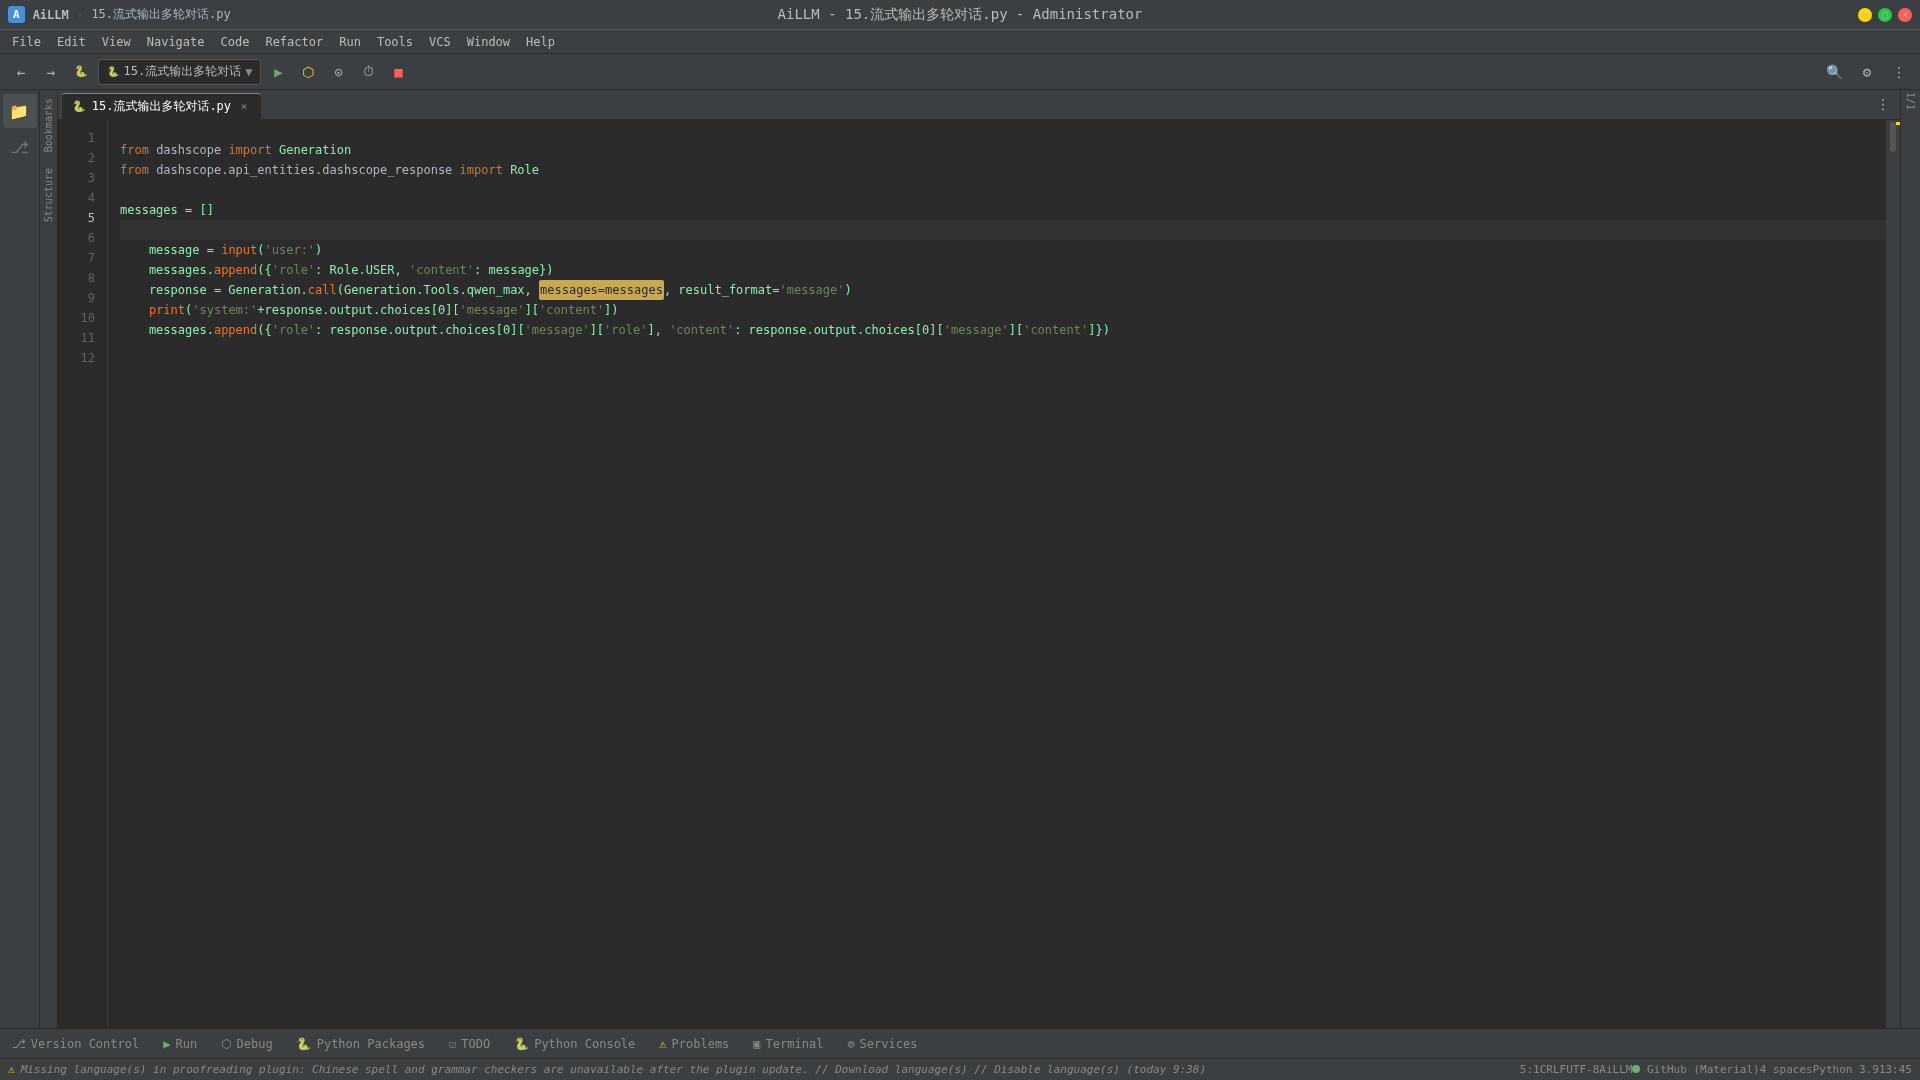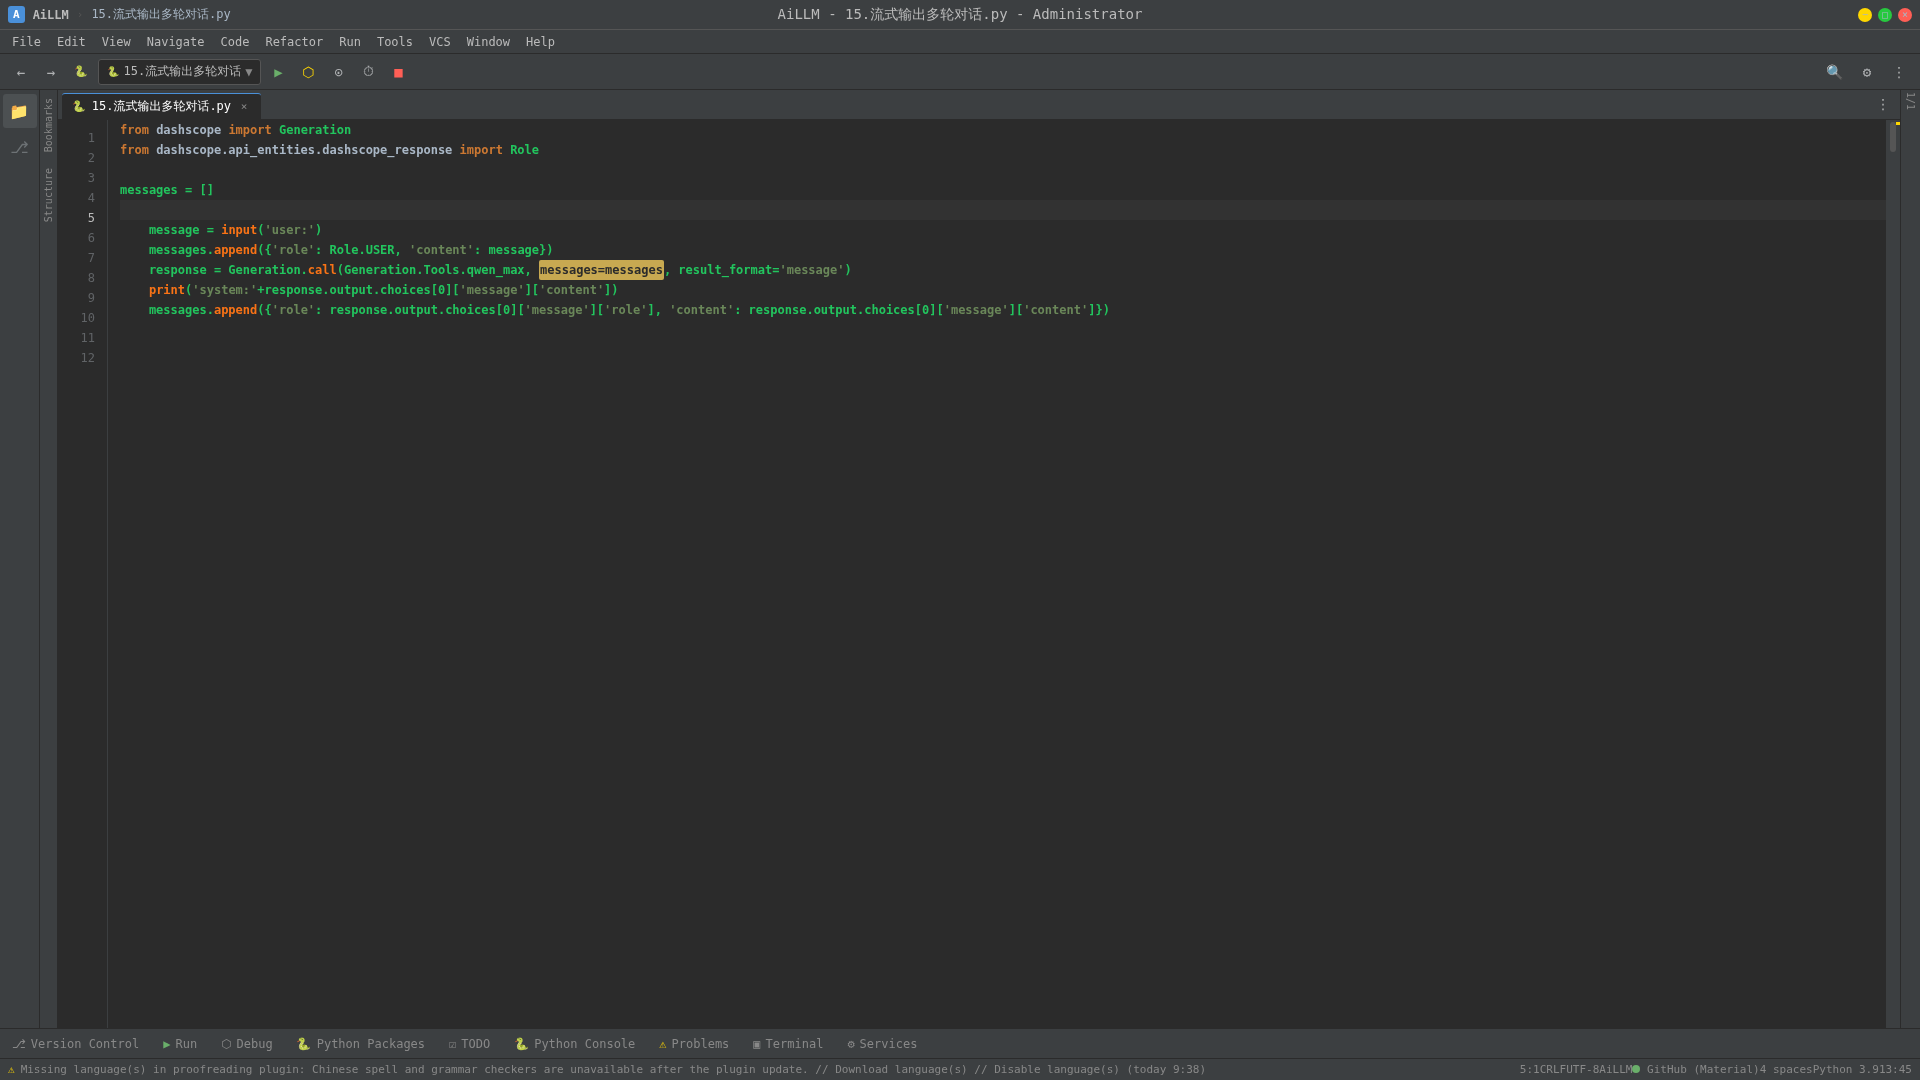--- a/index.html
+++ b/index.html
@@ -251,42 +251,41 @@
       display: block;
       padding-right: 8px;
       height: 20px;
     }
     .line-num.current {
       color: #bbbbbb;
     }
 
     #code-content {
       flex: 1;
-      padding: 0 0 8px 12px;
+      padding: 20px 0 8px 12px;
       overflow: auto;
       font-size: 12px;
       line-height: 20px;
-      font-weight: bold;
     }
     .code-line {
       height: 20px;
       white-space: pre;
       display: flex;
       align-items: center;
     }
     .code-line.active-line {
       background: #323232;
     }
 
     
     .kw { color: #cc7832; }
     .kw2 { color: #9876aa; }
     .fn { color: #f97316; }
     .str { color: #6a8759; }
-    .cls { color: #22c55e; text-align: center; }
+    .cls { color: #86efac; text-align: center; }
     .mod { color: #a9b7c6; }
     .hi { background: #c8a951; color: #2b2b2b; border-radius: 2px; padding: 0 1px; }
 
     
     #right-sidebar {
       width: 20px;
       background: #3c3f41;
       display: flex;
       flex-direction: column;
       align-items: center;
@@ -341,20 +340,21 @@
     .status-item {
       font-size: 11px;
       color: #888;
     }
     .status-item.warning {
       color: #ffd700;
     }
     #status-msg {
       font-size: 11px;
       color: #888;
+      font-style: italic;
     }
     .green-dot {
       width: 8px;
       height: 8px;
       border-radius: 50%;
       background: #6aaf6a;
       display: inline-block;
     }
 
     

